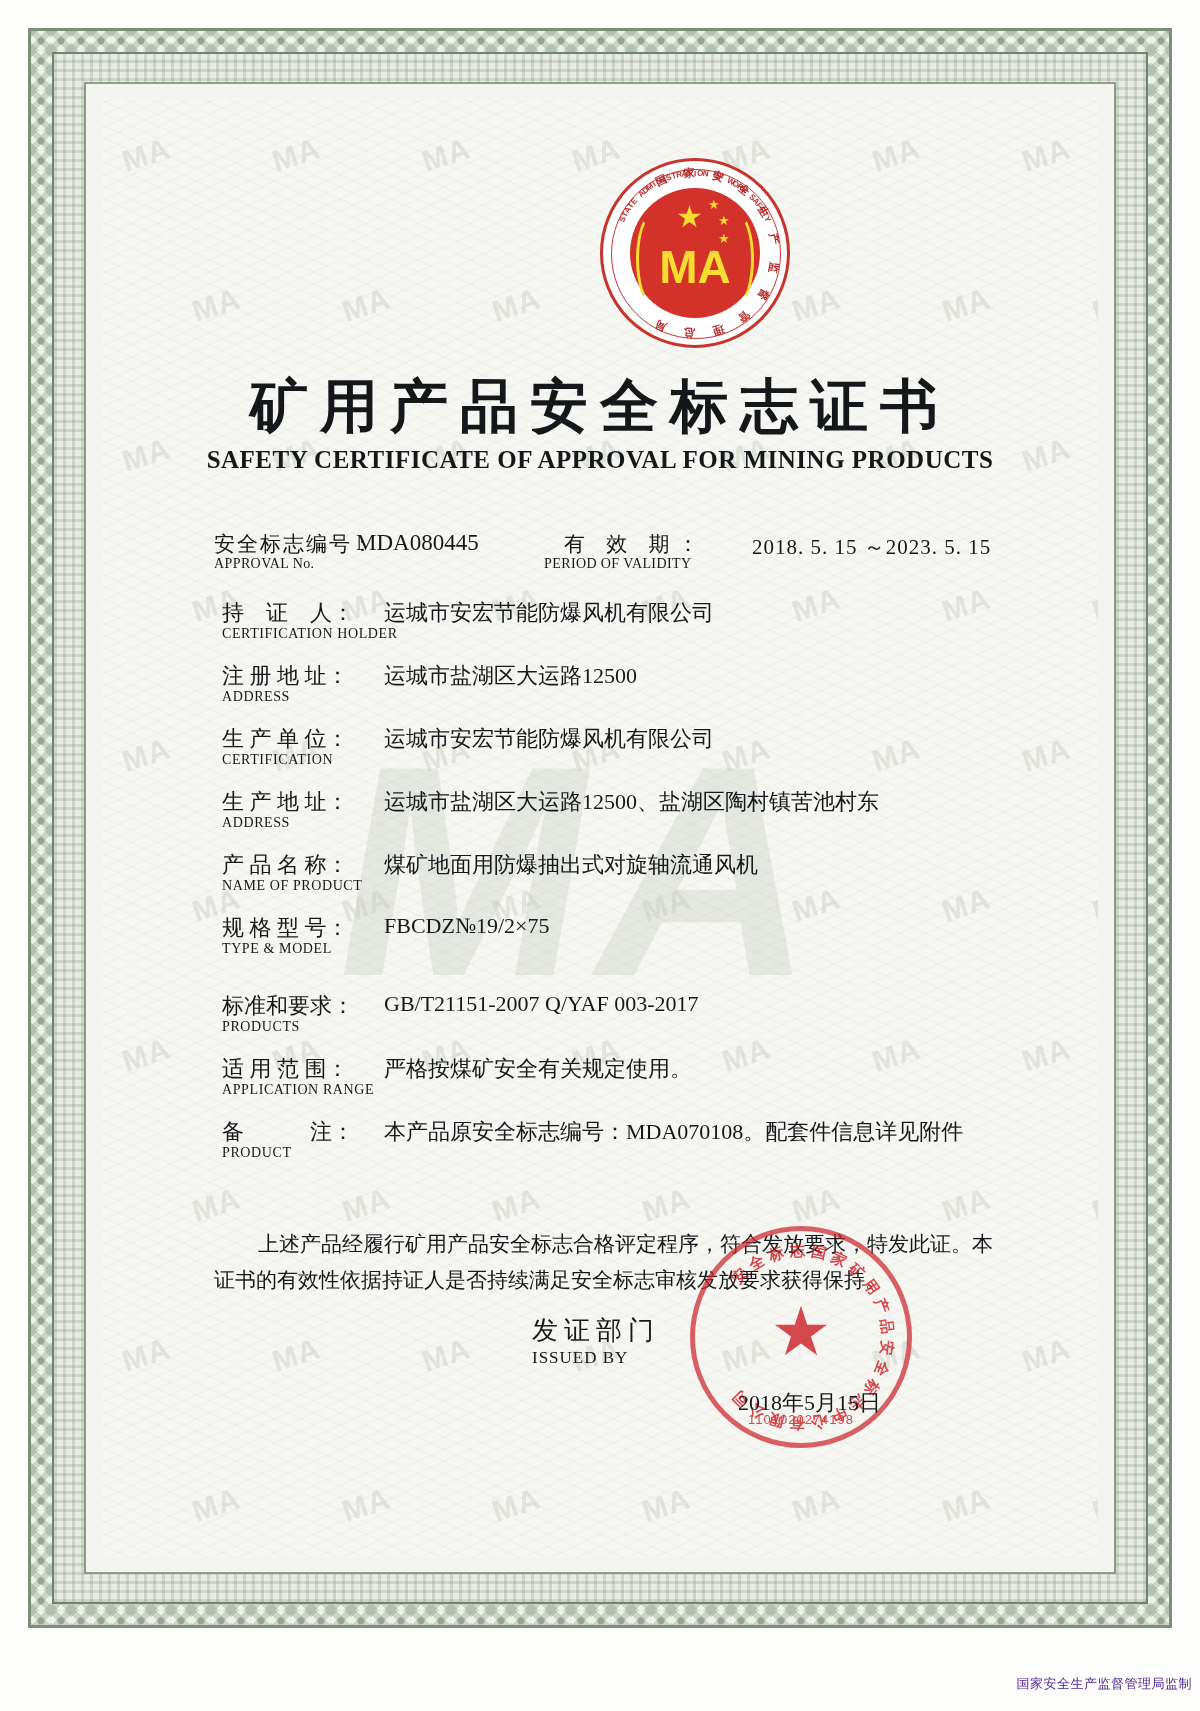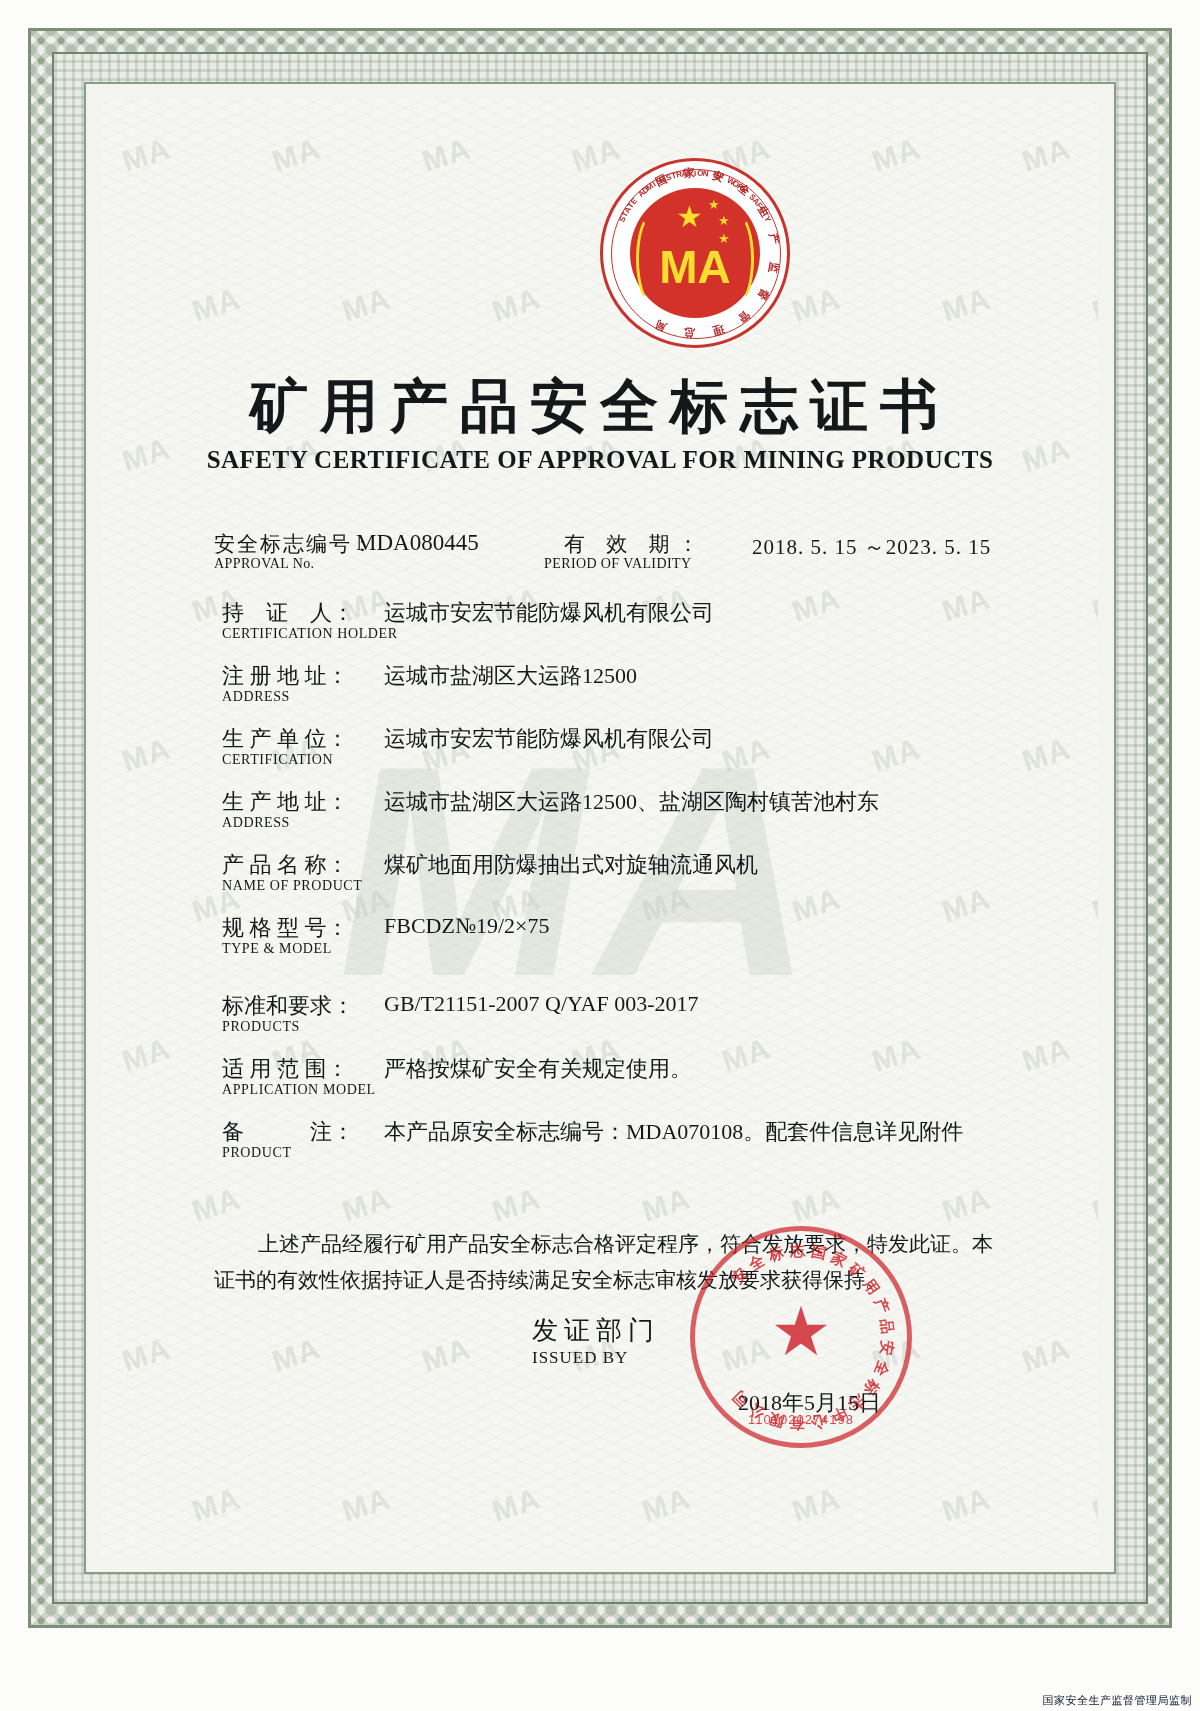--- a/index.html
+++ b/index.html
@@ -355,23 +355,23 @@
     top: 50%;
     font-size: 15px;
     color: rgba(205,32,38,0.92);
     font-weight: bold;
     transform-origin: 0 0;
   }
 
   .footer-note {
     position: absolute;
     right: 8px;
-    bottom: 3px;
-    font-size: 11px;
-    color: #0f172a;
+    bottom: 18px;
+    font-size: 13px;
+    color: #4c1d95;
     letter-spacing: 0.5px;
   }
 </style>
 </head>
 <body>
 
 <div class="cert-page">
 
   <div class="border-outer"></div>
   <div class="border-mid"></div>
@@ -568,21 +568,21 @@
       </div>
 
       <div class="field" style="margin-top:24px;">
         <div class="f-cn">标准和要求：</div>
         <div class="f-en">PRODUCTS</div>
         <div class="f-val">GB/T21151-2007  Q/YAF 003-2017</div>
       </div>
 
       <div class="field">
         <div class="f-cn">适 用 范 围：</div>
-        <div class="f-en">APPLICATION MODEL</div>
+        <div class="f-en">APPLICATION RANGE</div>
         <div class="f-val">严格按煤矿安全有关规定使用。</div>
       </div>
 
       <div class="field">
         <div class="f-cn">备　　　注：</div>
         <div class="f-en">PRODUCT</div>
         <div class="f-val">本产品原安全标志编号：MDA070108。配套件信息详见附件</div>
       </div>
 
     </div>

